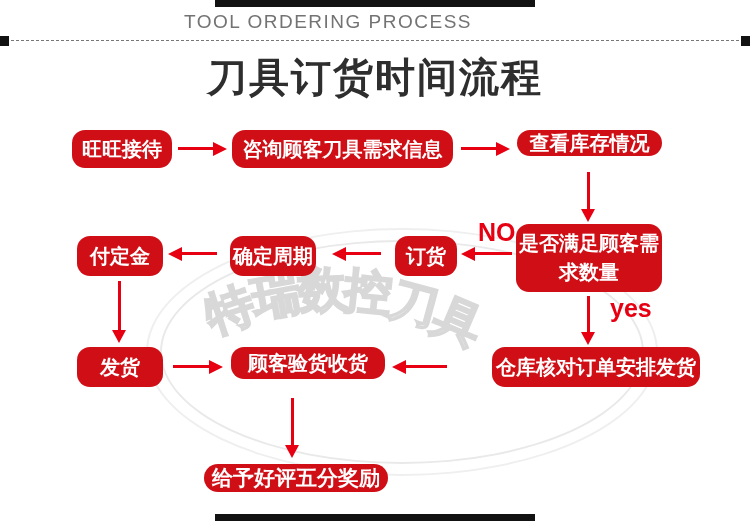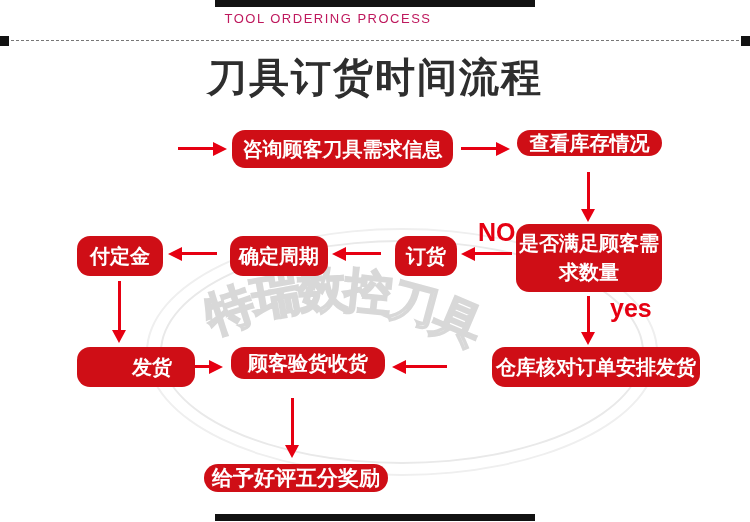--- a/index.html
+++ b/index.html
@@ -6,21 +6,21 @@
   .page{
     position:relative;width:750px;height:522px;background:#fff;overflow:hidden;
     font-family:"Liberation Sans","DejaVu Sans",sans-serif;
   }
   
   .top-bar,.bottom-bar{position:absolute;left:215px;width:320px;height:7px;background:#121212;}
   .top-bar{top:0;}
   .bottom-bar{top:514px;}
   .eng-title{
     position:absolute;top:11px;left:0;width:656px;text-align:center;
-    font-size:13px;letter-spacing:1.5px;color:#be185d;font-weight:500;
+    font-size:19px;letter-spacing:1.5px;color:#737373;font-weight:500;
   }
   .divider-line{position:absolute;top:40px;left:6px;right:6px;border-top:1px dashed #777;}
   .divider-sq{position:absolute;top:36px;width:9px;height:10px;background:#121212;}
   .divider-sq.left{left:0;}
   .divider-sq.right{right:0;}
   .cn-title{
     position:absolute;top:50px;left:0;width:750px;text-align:center;
     font-size:40px;font-weight:bold;color:#2e2e2e;letter-spacing:2px;
   }
   
@@ -61,52 +61,53 @@
 
   <div class="wm-ellipse wm-e2"></div>
   <div class="wm-ellipse wm-e1"></div>
   <span class="wm-char" style="left:206px;top:278px;transform:rotate(-18deg);">特</span>
   <span class="wm-char" style="left:252px;top:264px;transform:rotate(-10deg);">瑞</span>
   <span class="wm-char" style="left:298px;top:258px;transform:rotate(-3deg);">数</span>
   <span class="wm-char" style="left:344px;top:260px;transform:rotate(6deg);">控</span>
   <span class="wm-char" style="left:390px;top:272px;transform:rotate(15deg);">刀</span>
   <span class="wm-char" style="left:434px;top:290px;transform:rotate(23deg);">具</span>
 
+  <div class="node" style="left:72px;top:130px;width:100px;height:38px;">旺旺接待</div>
   <div class="node" style="left:232px;top:130px;width:221px;height:38px;">咨询顾客刀具需求信息</div>
   <div class="node" style="left:517px;top:130px;width:145px;height:26px;">查看库存情况</div>
 
   <div class="shaft-h" style="left:178px;top:147px;width:36px;"></div>
   <div class="head right" style="left:213px;top:142px;"></div>
   <div class="shaft-h" style="left:461px;top:147px;width:36px;"></div>
   <div class="head right" style="left:496px;top:142px;"></div>
 
   <div class="shaft-v" style="left:587px;top:172px;height:38px;"></div>
   <div class="head down" style="left:581px;top:209px;"></div>
 
   <div class="node" style="left:77px;top:236px;width:86px;height:40px;">付定金</div>
-  <div class="node" style="left:230px;top:236px;width:98px;height:40px;">确定周期</div>
+  <div class="node" style="left:230px;top:236px;width:86px;height:40px;">确定周期</div>
   <div class="node" style="left:395px;top:236px;width:62px;height:40px;">订货</div>
   <div class="node" style="left:516px;top:224px;width:146px;height:68px;padding:0 2px;box-sizing:border-box;">是否满足顾客需求数量</div>
 
   <div class="branch-label" style="left:478px;top:218px;">NO</div>
   <div class="shaft-h" style="left:474px;top:252px;width:38px;"></div>
   <div class="head left" style="left:461px;top:247px;"></div>
   <div class="shaft-h" style="left:345px;top:252px;width:36px;"></div>
   <div class="head left" style="left:332px;top:247px;"></div>
   <div class="shaft-h" style="left:181px;top:252px;width:36px;"></div>
   <div class="head left" style="left:168px;top:247px;"></div>
 
   <div class="shaft-v" style="left:118px;top:281px;height:50px;"></div>
   <div class="head down" style="left:112px;top:330px;"></div>
 
   <div class="shaft-v" style="left:587px;top:296px;height:37px;"></div>
   <div class="head down" style="left:581px;top:332px;"></div>
   <div class="branch-label" style="left:610px;top:294px;">yes</div>
 
-  <div class="node" style="left:77px;top:347px;width:86px;height:40px;padding-left:32px;">发货</div>
+  <div class="node" style="left:77px;top:347px;width:86px;height:40px;">发货</div>
   <div class="node" style="left:231px;top:347px;width:154px;height:32px;">顾客验货收货</div>
   <div class="node" style="left:460px;top:347px;width:208px;height:40px;margin-left:32px;">仓库核对订单安排发货</div>
 
   <div class="shaft-h" style="left:173px;top:365px;width:37px;"></div>
   <div class="head right" style="left:209px;top:360px;"></div>
   <div class="shaft-h" style="left:405px;top:365px;width:42px;"></div>
   <div class="head left" style="left:392px;top:360px;"></div>
 
   <div class="shaft-v" style="left:291px;top:398px;height:48px;"></div>
   <div class="head down" style="left:285px;top:445px;"></div>

